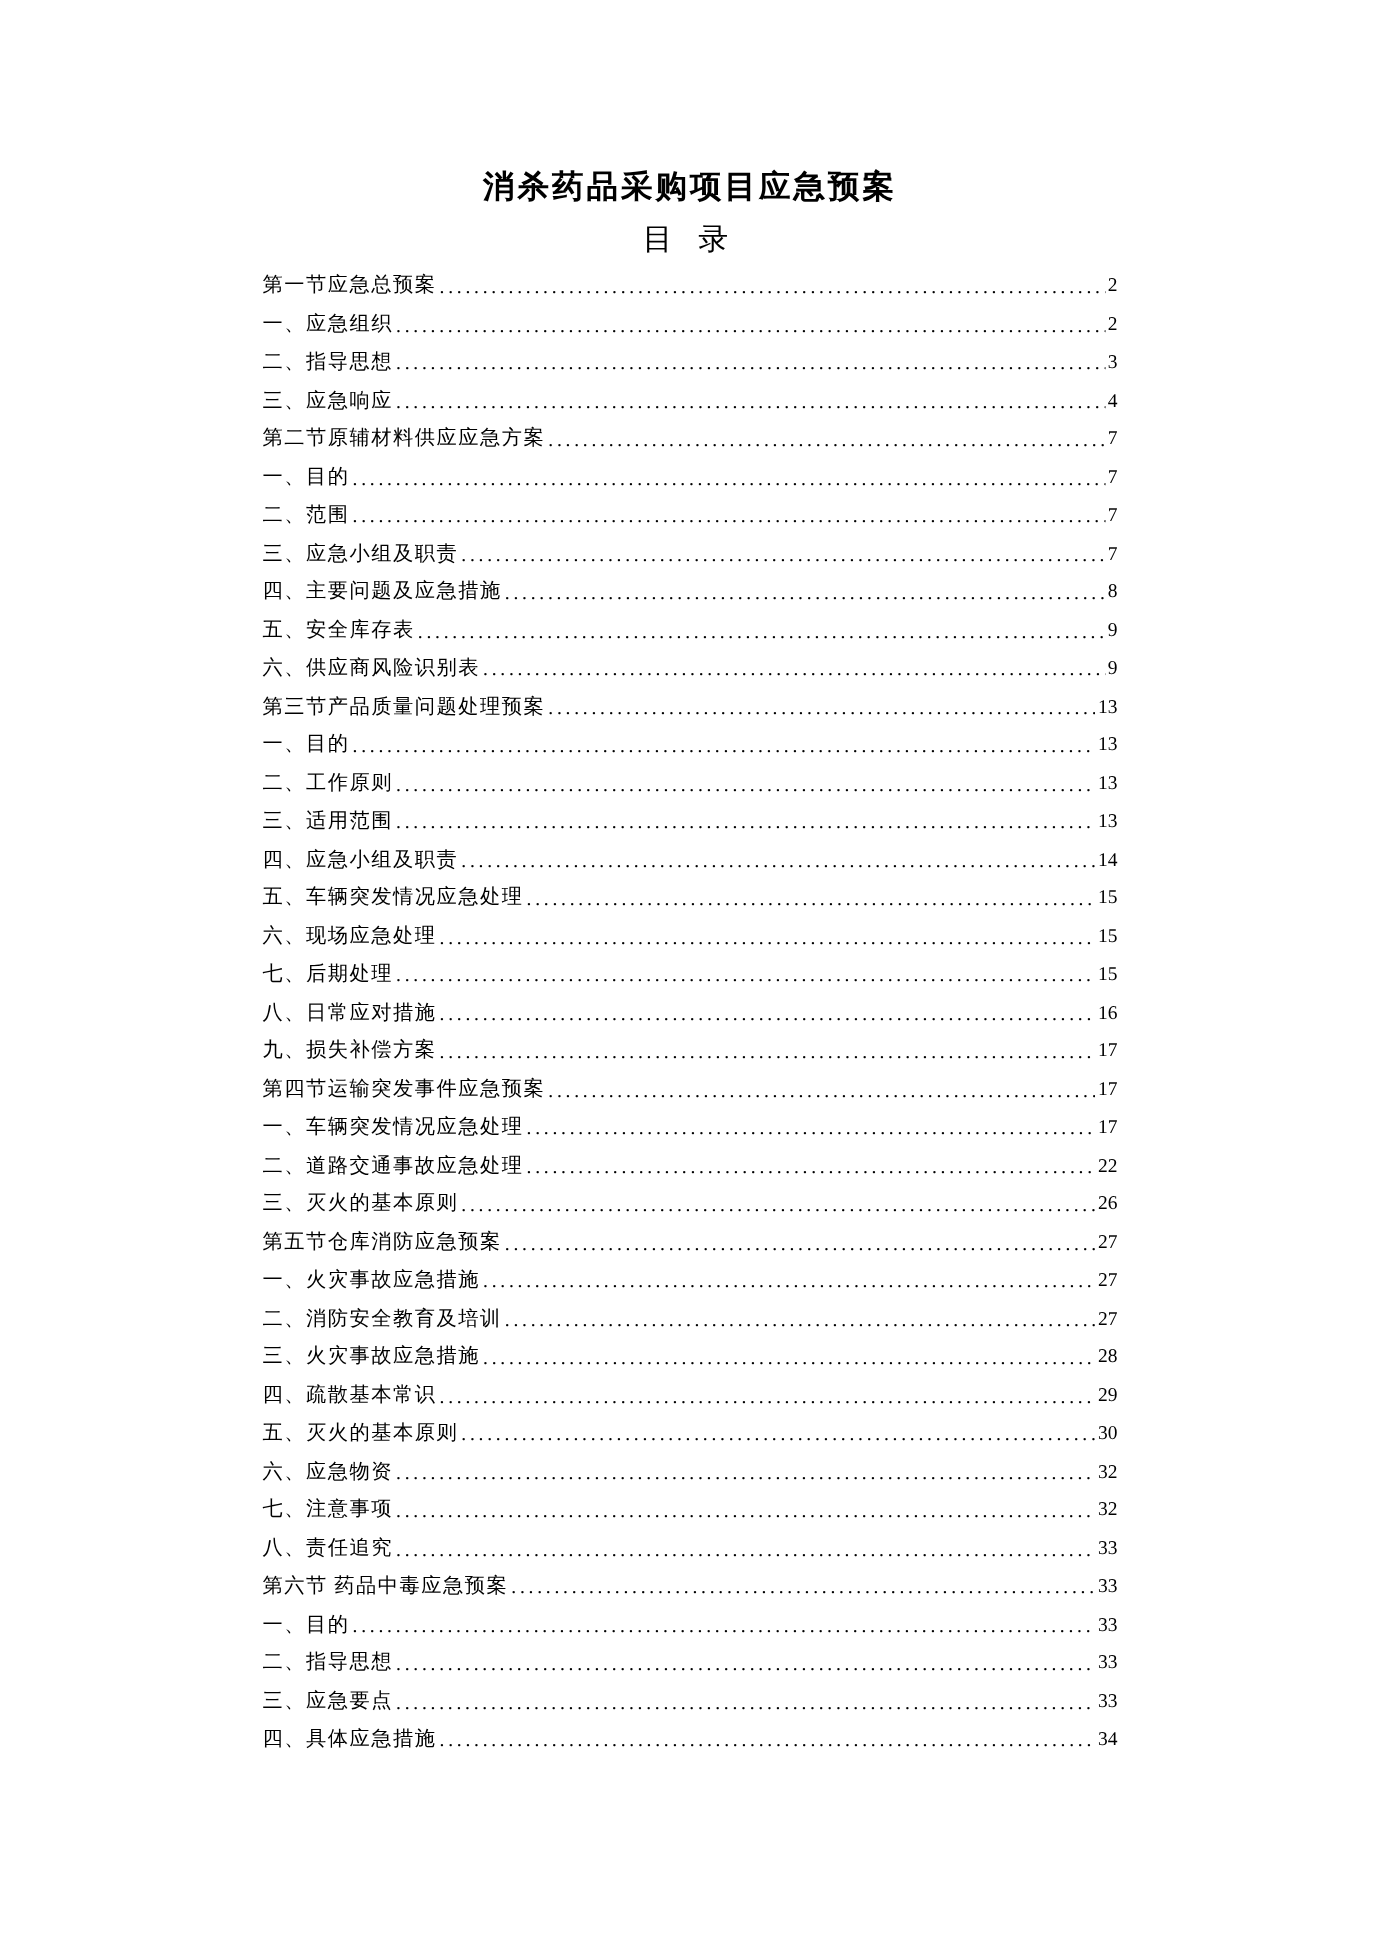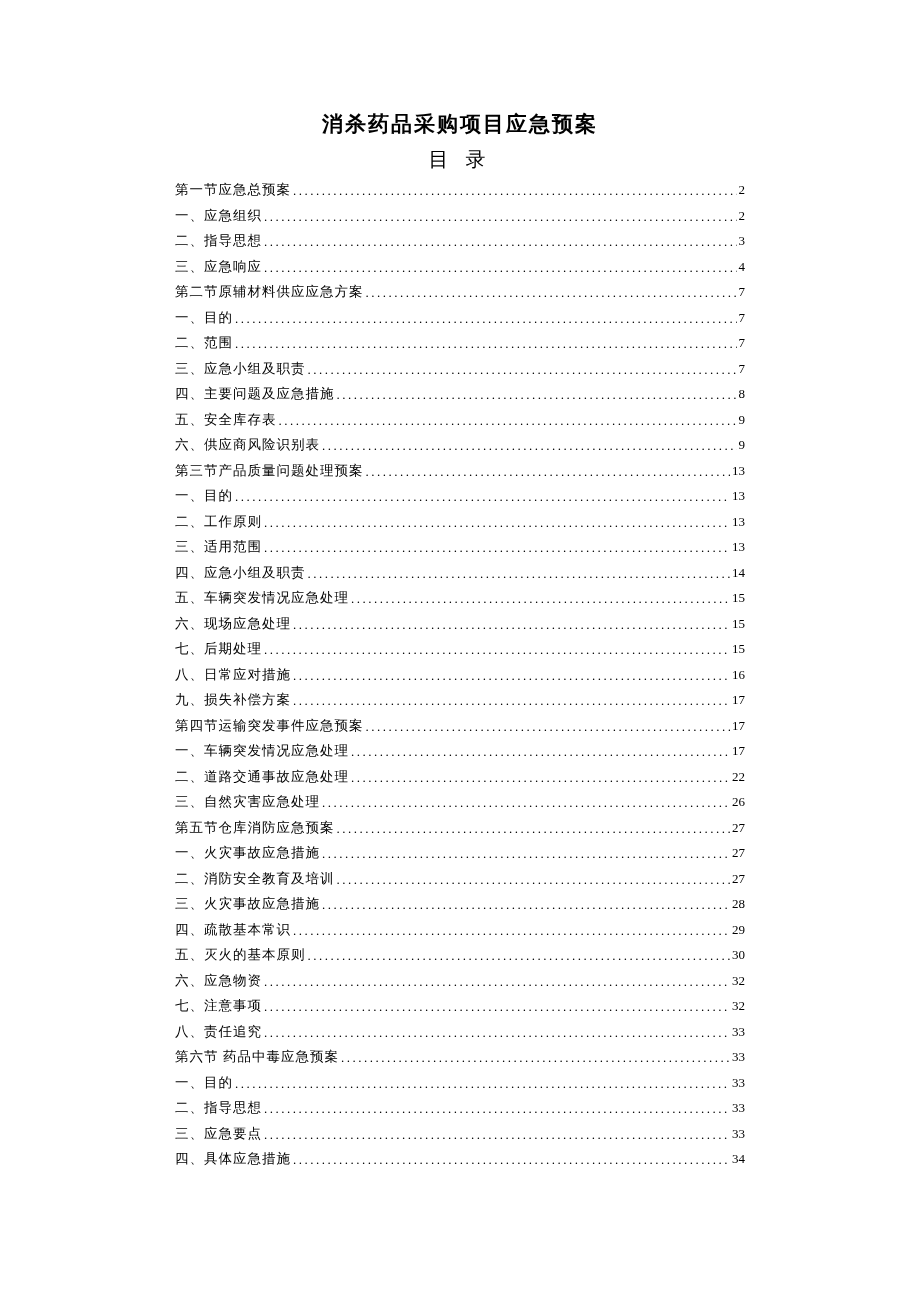--- a/index.html
+++ b/index.html
@@ -182,21 +182,21 @@
       <span class="toc-text">一、车辆突发情况应急处理</span>
       <span class="toc-dots"></span>
       <span class="toc-page">17</span>
     </div>
     <div class="toc-item">
       <span class="toc-text">二、道路交通事故应急处理</span>
       <span class="toc-dots"></span>
       <span class="toc-page">22</span>
     </div>
     <div class="toc-item">
-      <span class="toc-text">三、自然灾害应急处理</span>
+      <span class="toc-text">三、灭火的基本原则</span>
       <span class="toc-dots"></span>
       <span class="toc-page">26</span>
     </div>
     <div class="toc-item">
       <span class="toc-text">第五节仓库消防应急预案</span>
       <span class="toc-dots"></span>
       <span class="toc-page">27</span>
     </div>
     <div class="toc-item">
       <span class="toc-text">一、火灾事故应急措施</span>

